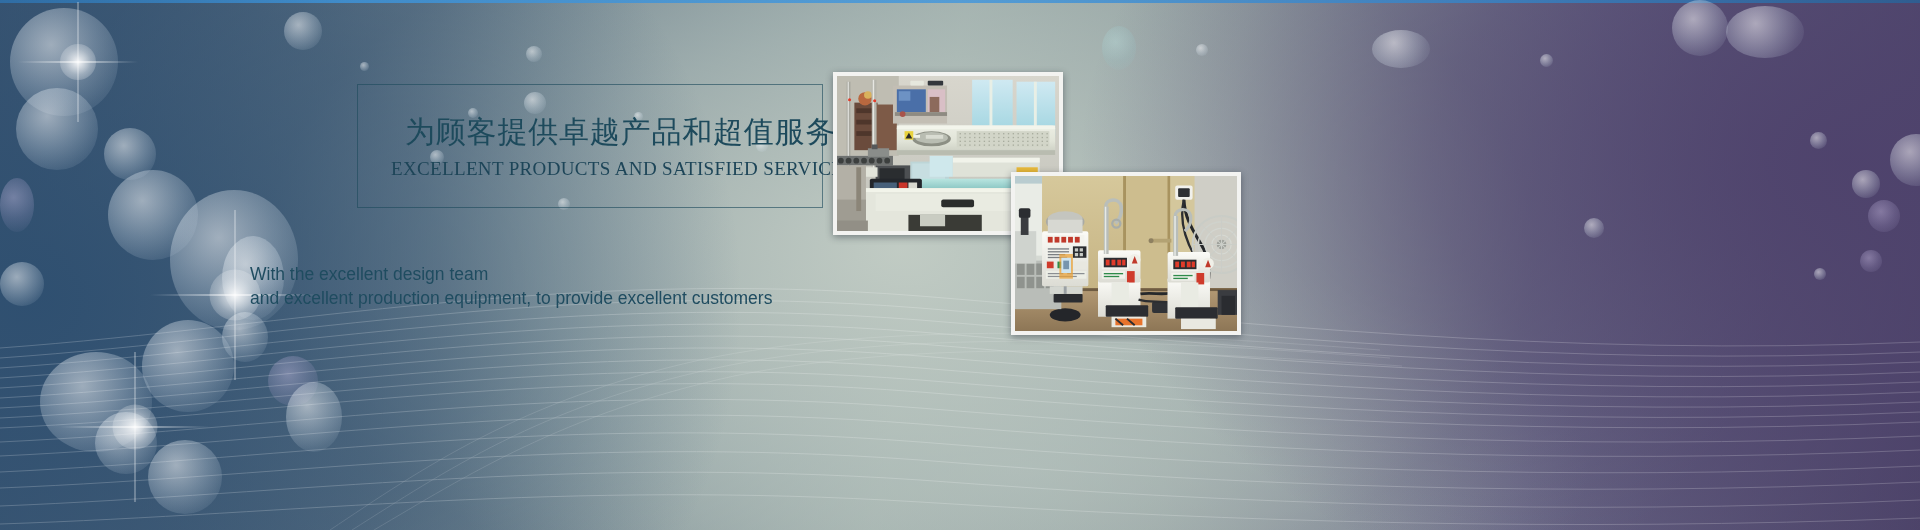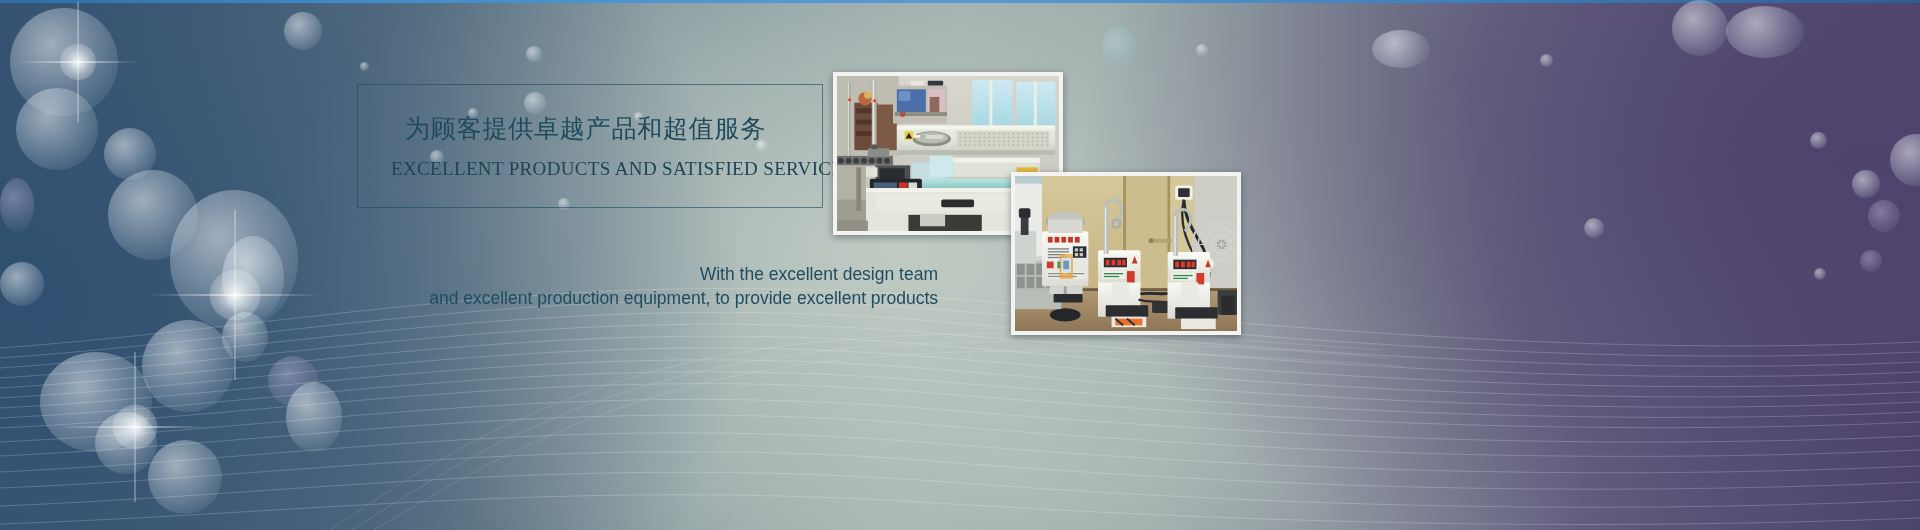--- a/index.html
+++ b/index.html
@@ -63,38 +63,38 @@
   
   #waves { position:absolute; left:0; bottom:0; width:1920px; height:300px; opacity:.40; }
 
   
   #framebox {
     position:absolute; left:357px; top:84px; width:466px; height:124px;
     border:1px solid rgba(29,74,92,.62);
   }
   #title-cn {
     position:absolute; left:405px; top:112px;
-    font-size:25px; letter-spacing:.8px; color:#1d4a5c; white-space:nowrap;
+    font-size:30px; letter-spacing:.8px; color:#1d4a5c; white-space:nowrap;
   }
   #title-en {
     position:absolute; left:391px; top:158px;
     font-family:"Liberation Serif", serif;
     font-size:19px; letter-spacing:.35px; color:#1d4558; white-space:nowrap;
   }
   #slogan {
     position:absolute; left:382px; top:224px;
     font-size:23px; color:#1f4d5e; white-space:nowrap;
     letter-spacing:1px;
   }
   #slogan span.ch { display:inline-block; width:50px; text-align:center; }
   #slogan span.dot { display:inline-block; width:36px; text-align:center; font-size:19px; }
 
   #paragraph {
     position:absolute; left:250px; top:263px; width:688px;
-    text-align:right; color:#1f4c60;
+    text-align:left; color:#1f4c60;
     font-size:17.5px; line-height:23.5px;
   }
   #paragraph .pline { display:block; white-space:nowrap; }
 
   
   .photo {
     position:absolute; overflow:hidden;
     border:4px solid #f3f3f1;
     box-shadow:0 2px 7px rgba(20,26,40,.42);
     background:#9aa29c;
@@ -186,21 +186,21 @@
   </svg>
 
   <div id="framebox"></div>
 
   <div id="title-cn">为顾客提供卓越产品和超值服务</div>
   <div id="title-en">EXCELLENT PRODUCTS AND SATISFIED SERVICE</div>
 
 
   <div id="paragraph">
     <span class="pline">With the excellent design team</span>
-    <span class="pline">and excellent production equipment, to provide excellent products</span>
+    <span class="pline">and excellent production equipment, to provide excellent customers</span>
   </div>
 
   <div class="photo" id="photo-1">
     <svg viewBox="0 0 230 163" preserveAspectRatio="none">
       <defs>
         <linearGradient id="p1wall" x1="0" y1="0" x2="0" y2="1">
           <stop offset="0" stop-color="#d8d6cd"></stop>
             <stop offset="1" stop-color="#c2c3bb"></stop>
         </linearGradient>
         <linearGradient id="p1oven" x1="0" y1="0" x2="0" y2="1">

